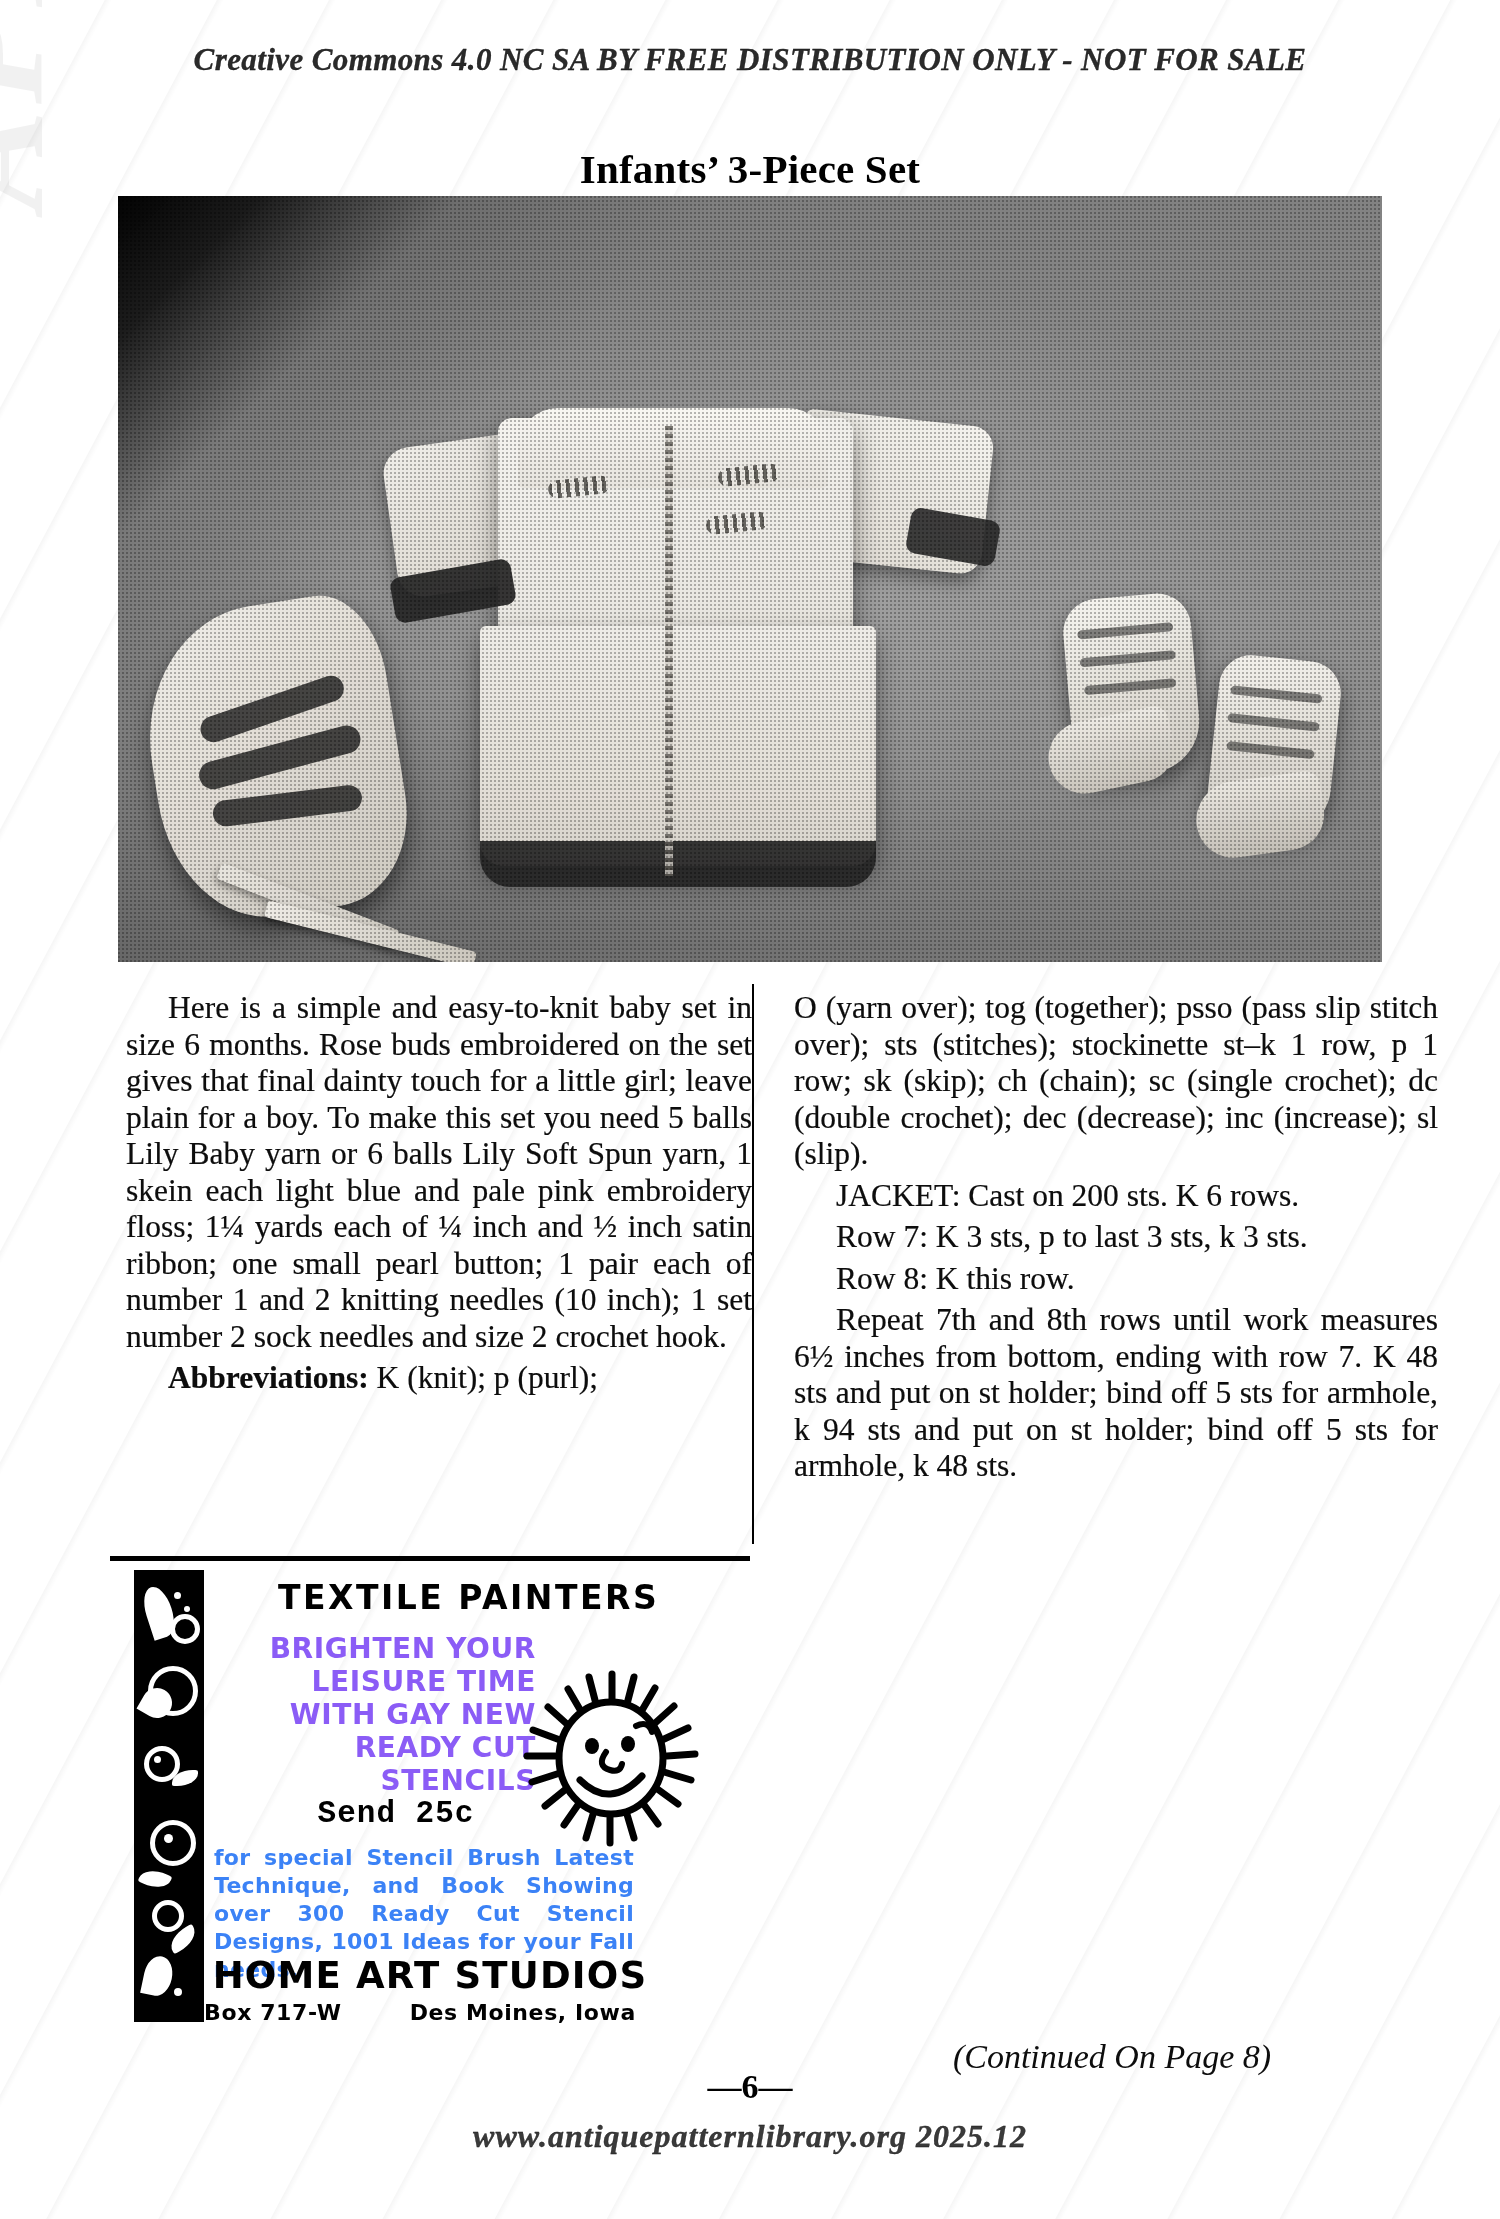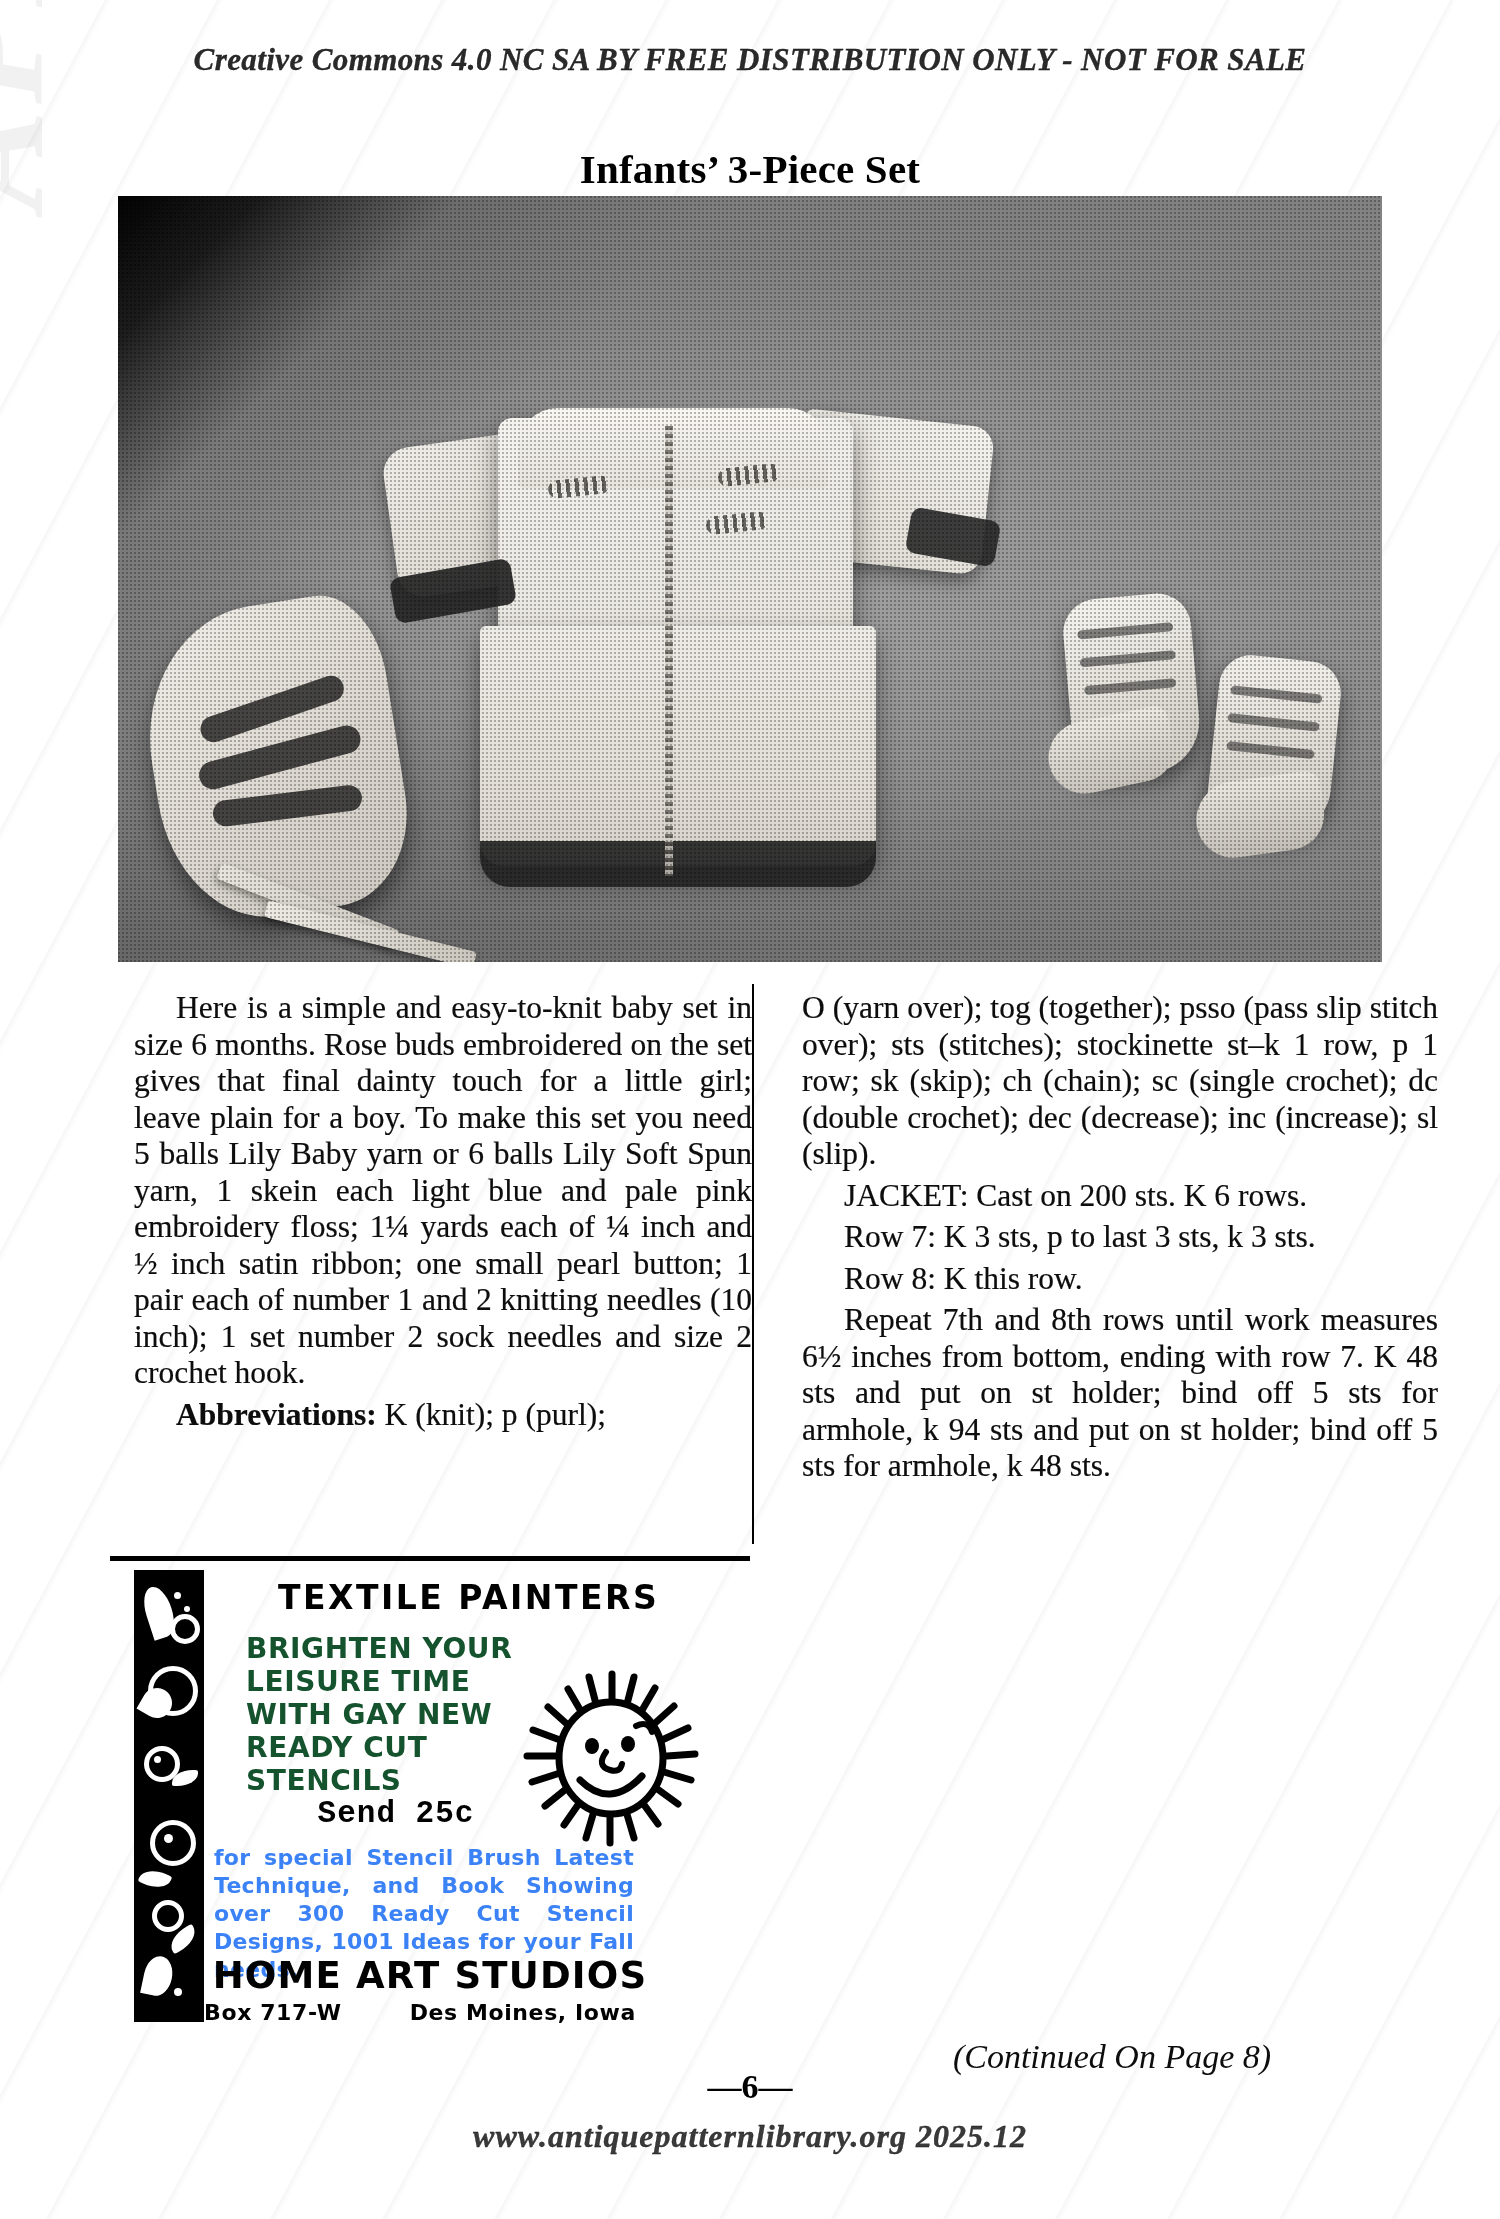--- a/index.html
+++ b/index.html
@@ -195,21 +195,21 @@
     position:absolute;left:118px;top:990px;width:634px;
   }
   #col-right{
     position:absolute;left:786px;top:990px;width:652px;
   }
   .para{
     font-size:31.5px;
     line-height:36.5px;
     text-align:justify;
     color:#0d0d0d;
-    margin:0 0 0 16px;
+    margin:0 0 0 8px;
     text-indent:42px;
     -webkit-text-stroke:0.18px #000;
   }
   .para.noindent{text-indent:0;}
   .para + .para{margin-top:5px;}
   .bold{font-weight:700;}
   #col-rule{
     position:absolute;left:752px;top:984px;
     width:2px;height:560px;background:#000;
   }
@@ -239,24 +239,24 @@
 
   #ad-head{
     position:absolute;left:168px;top:22px;width:400px;
     text-align:left;
     font-family:"DejaVu Sans", sans-serif;
     font-weight:700;font-size:33px;letter-spacing:2.5px;
     color:#000;
   }
   #ad-lines{
     position:absolute;left:136px;top:76px;width:290px;
-    text-align:left;
+    text-align:right;
     font-family:"DejaVu Sans", sans-serif;
     font-weight:700;font-size:28px;line-height:33px;
-    letter-spacing:0.6px;color:#14532d;
+    letter-spacing:0.6px;color:#8b5cf6;
   }
   #ad-send{
     position:absolute;left:136px;top:240px;width:300px;
     text-align:center;
     font-family:Liberation Mono, monospace;
     font-weight:700;font-size:31px;letter-spacing:1px;color:#000;
   }
   #ad-fine{
     position:absolute;left:104px;top:288px;width:420px;
     text-align:justify;

